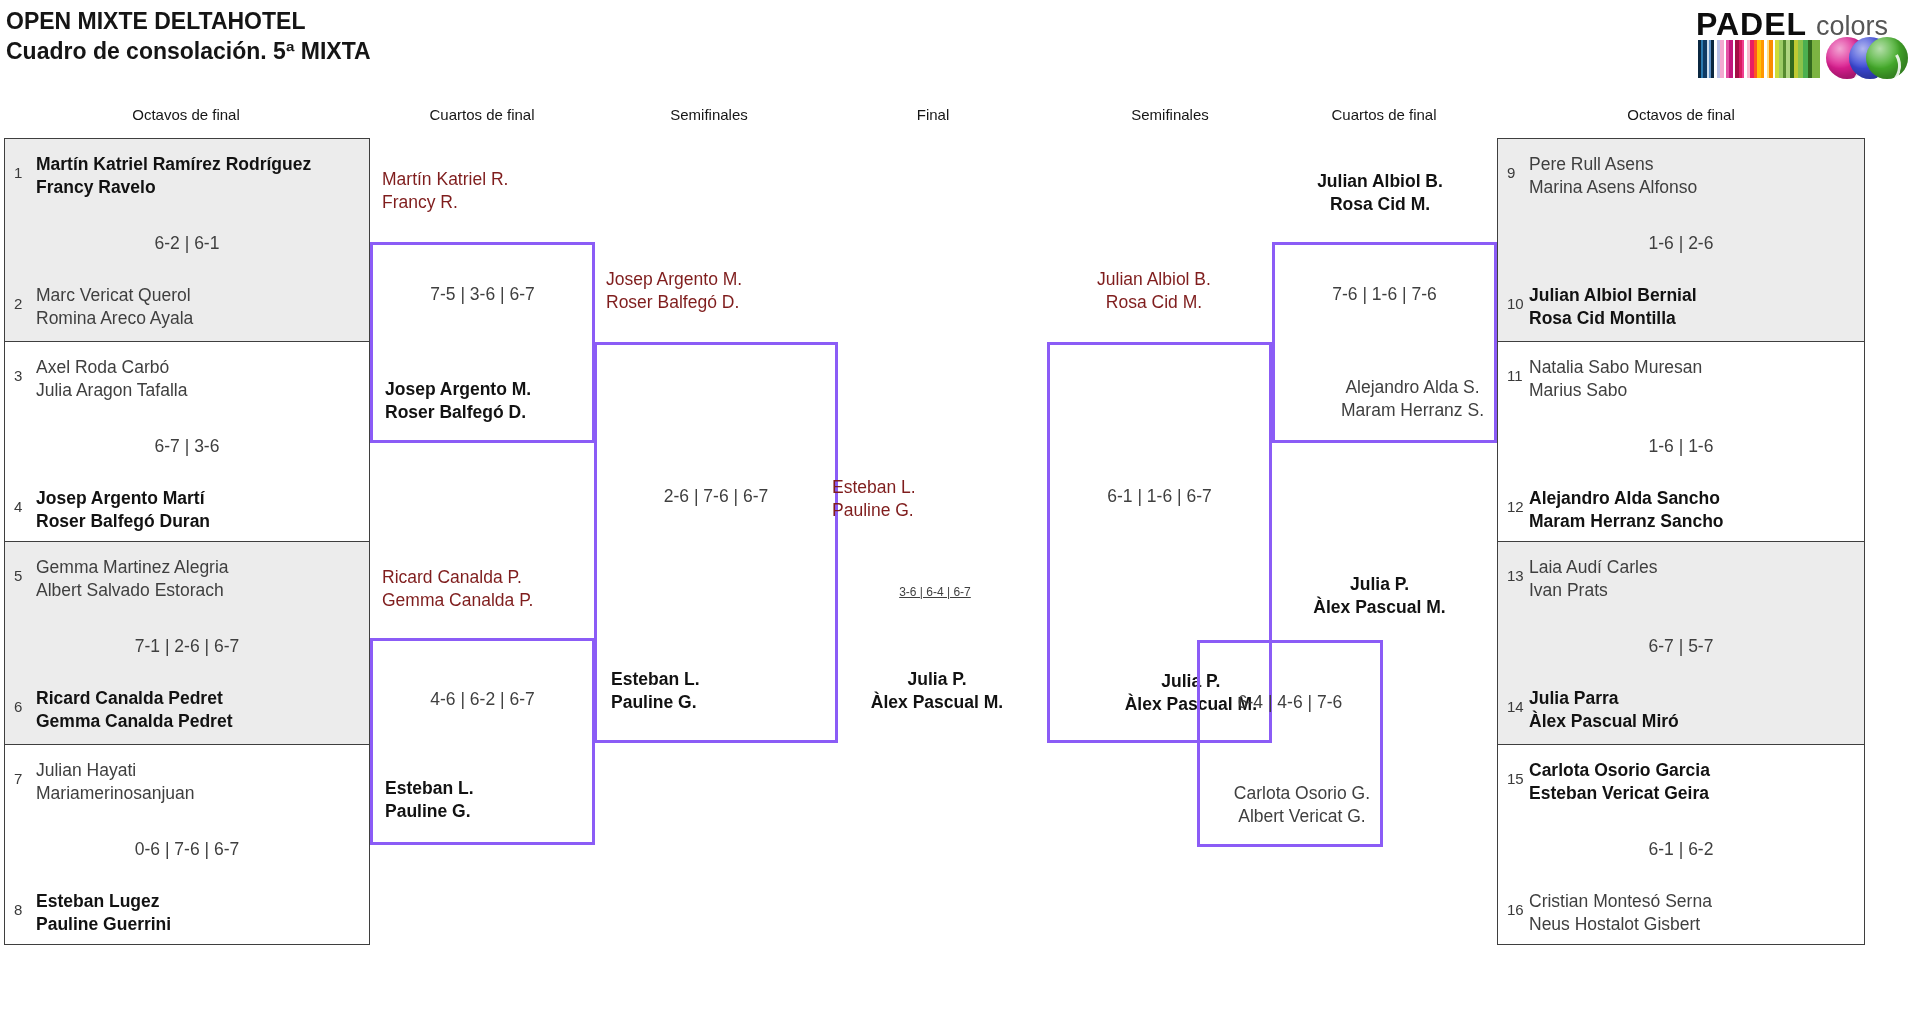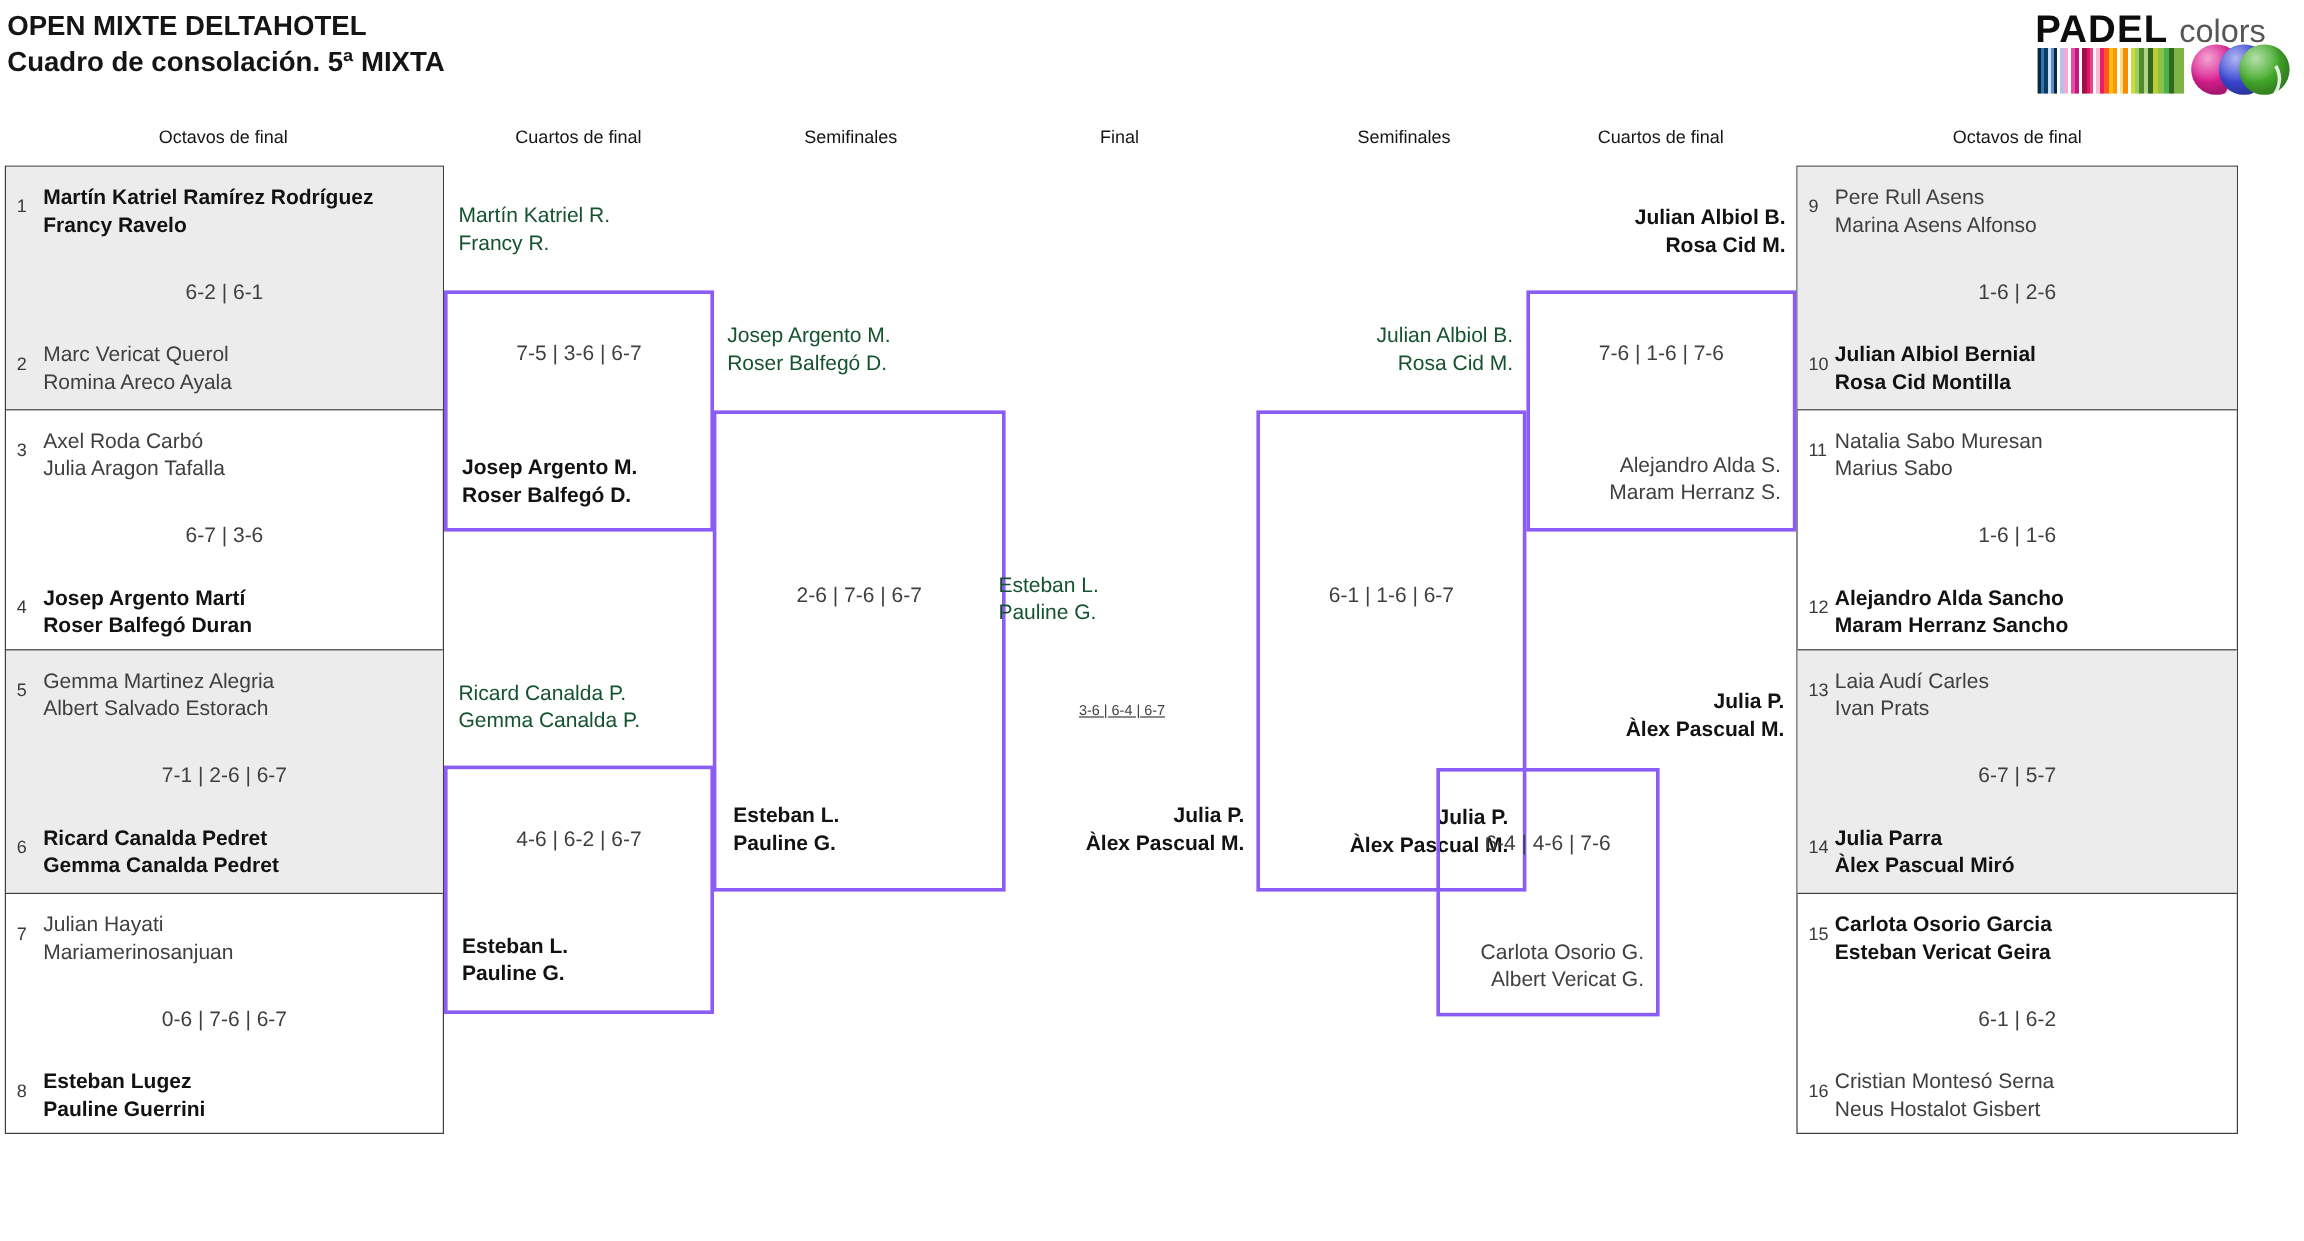--- a/index.html
+++ b/index.html
@@ -37,25 +37,25 @@
   .om{position:relative;}
   .om + .om{border-top:1px solid #3f3f3f;}
   .om.shaded{background:#ececec;}
   .r1{height:202px;} .r2{height:199px;} .r3{height:202px;} .r4{height:199px;}
   .pair{position:absolute;left:0;right:0;}
   .p1{top:14px;} .p2{top:145px;}
   .seed{position:absolute;left:9px;top:11px;font-size:15px;color:#3a3a3a;}
   .nm{margin-left:31px;font-size:17.5px;line-height:23px;color:#3f3f3f;}
   .sc{position:absolute;left:0;right:0;top:94px;text-align:center;font-size:17.5px;color:#3f3f3f;}
   
-  .tb{position:absolute;font-size:17.5px;line-height:23px;color:#14532d;white-space:nowrap;}
+  .tb{position:absolute;font-size:17.5px;line-height:23px;color:#7f1d1d;white-space:nowrap;}
   .mbox{position:absolute;border:3px solid #8b5cf6;box-sizing:border-box;text-decoration:underline;}
   .bsc{position:absolute;left:0;right:0;text-align:center;font-size:17.5px;color:#3f3f3f;}
   .bt{position:absolute;font-size:17.5px;line-height:23px;color:#3f3f3f;white-space:nowrap;}
-  .ra{text-align:right;}
+  .ra{text-align:center;}
   .fsc{position:absolute;text-align:center;font-size:12px;color:#3f3f3f;text-decoration:underline;}
   .w{font-weight:700;color:#121212;}
 </style>
 </head>
 <body>
 
 <div class="page">
 
   <div class="title">
     <div>OPEN MIXTE DELTAHOTEL</div>

